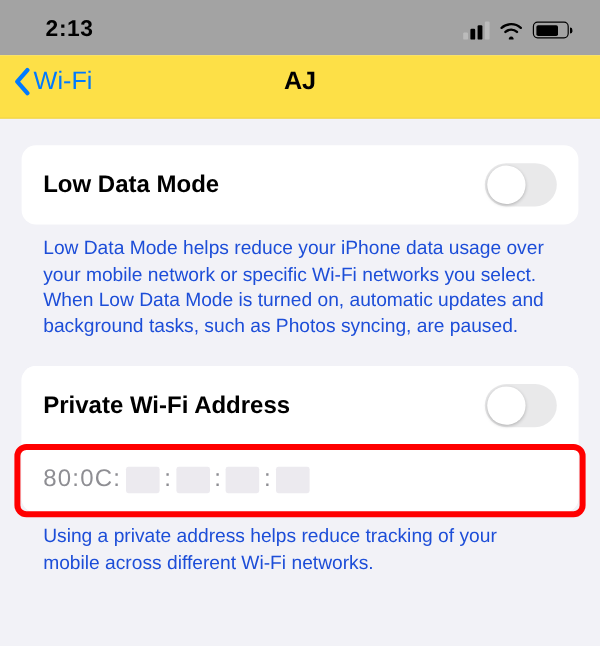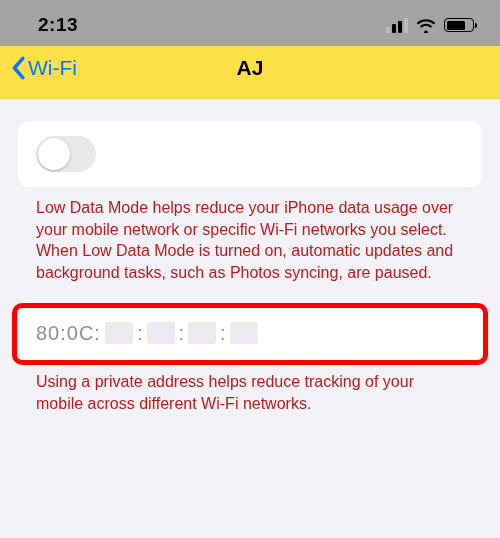--- a/index.html
+++ b/index.html
@@ -76,21 +76,21 @@
     .row {
       display:flex; align-items:center; justify-content:space-between;
       padding: 15px 18px; min-height:56px;
     }
     .row + .row { border-top:0.5px solid #c7c7cc; }
     .row-label { font-size:20px; font-weight:600; color:#000; }
     .row-plain .row-label { font-weight:400; font-size:20px; }
     .row-value { font-size:20px; color:#8e8e93; display:flex; align-items:center; gap:4px;}
     .redact { display:inline-block; width:28px; height:22px; background:#eceaef; border-radius:2px;}
     .footer-text {
-      font-size:16px; line-height:1.35; color:#b91c1c;
+      font-size:16px; line-height:1.35; color:#1d4ed8;
       padding: 10px 18px 0; 
     }
 
     
     .toggle {
       width:60px; height:36px; border-radius:18px; background:#e9e9ea;
       position:relative; cursor:pointer;
     }
     .toggle-knob {
       position:absolute; top:2px; left:2px; width:32px; height:32px;
@@ -142,30 +142,37 @@
       <path d="M10 2 L3 10 L10 18" stroke="#007aff" stroke-width="3" fill="none" stroke-linecap="round" stroke-linejoin="round"></path>
     </svg>
     <span>Wi-Fi</span>
   </div>
   <div class="nav-title">AJ</div>
 </div>
 
 <div class="group">
   <div class="card">
     <div class="row">
+      <div class="row-label">Low Data Mode</div>
       <div class="toggle">
         <div class="toggle-knob"></div>
       </div>
     </div>
   </div>
   <div class="footer-text">Low Data Mode helps reduce your iPhone data usage over your mobile network or specific Wi-Fi networks you select. When Low Data Mode is turned on, automatic updates and background tasks, such as Photos syncing, are paused.</div>
 </div>
 
 <div class="group">
   <div class="card second">
+    <div class="row">
+      <div class="row-label">Private Wi-Fi Address</div>
+      <div class="toggle">
+        <div class="toggle-knob"></div>
+      </div>
+    </div>
     <div class="row row-plain highlight-row">
       <div class="row-value">
         <span class="after-colon">80:0C:</span>
         <span class="redact"></span>
         <span>:</span>
         <span class="redact"></span>
         <span>:</span>
         <span class="redact"></span>
         <span>:</span>
         <span class="redact"></span>

